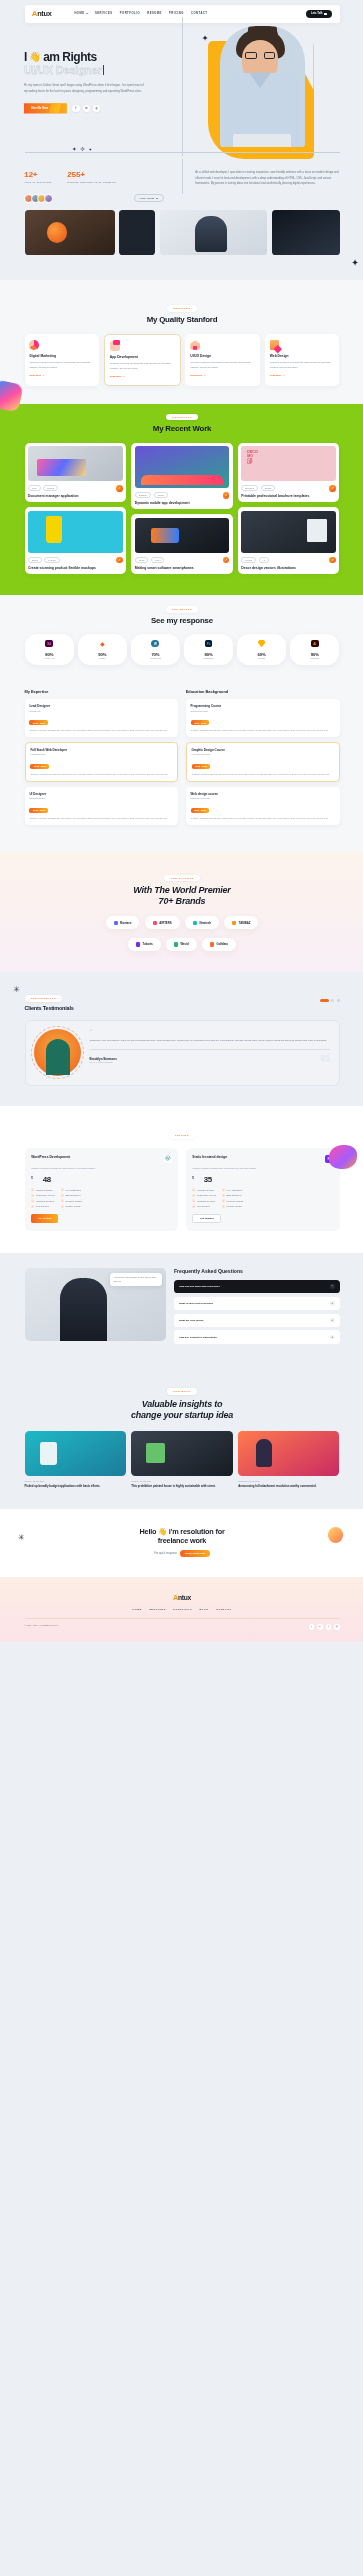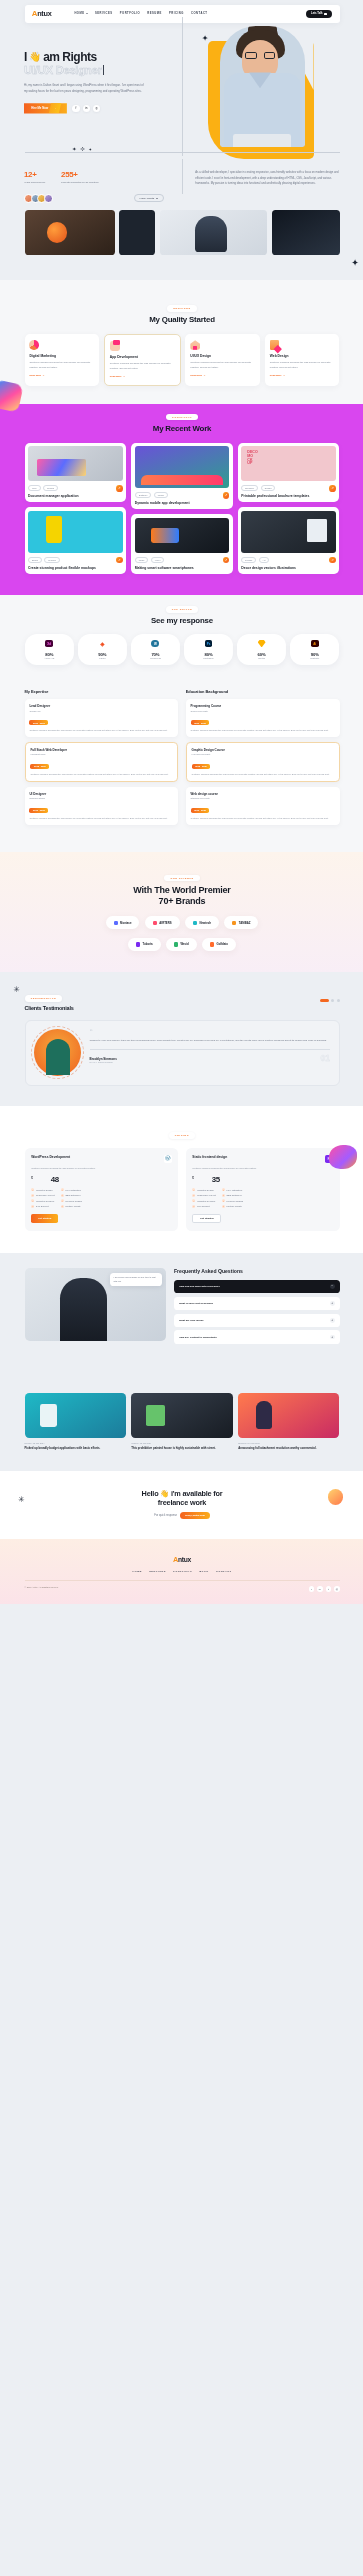--- a/index.html
+++ b/index.html
@@ -15,21 +15,21 @@
 
   
   .wrap { width:315px; margin:0 auto; position:relative; }
   .center { text-align:center; }
   .pill {
     display:inline-block; background:#fff; border-radius:12px;
     padding:1.8px 6px; font-size:2.5px; letter-spacing:0.6px;
     color:#f26b1d; font-weight:700; box-shadow:0 0.6px 2.4px rgba(20,30,60,.07);
   }
   .sec-title { font-size:7.9px; font-weight:700; letter-spacing:-0.2px; margin-top:3.6px; color:#151a24;}
-  .sec-title.big { font-size:9px; line-height:1.25; }
+  .sec-title.big { font-size:9px; line-height:1.25;font-style:italic; }
 
   
   .hero-band { background:#eceff3; padding-top:4.9px; position:relative; }
   .nav {
     width:315px; margin:0 auto; height:18px; background:#fff;
     border-radius:3px; display:flex; align-items:center;
     padding:0 7.3px; box-shadow:0 1.2px 6px rgba(25,35,60,.05);
   }
   .logo { display:flex; align-items:center; font-size:7.3px; font-weight:700; letter-spacing:-0.3px;}
   .logo .mark { color:#f7941d; font-size:7.9px; margin-right:0px; font-weight:800;}
@@ -130,21 +130,21 @@
   .divider-row:before{
     content:""; position:absolute; left:0; right:0; top:8.5px; height:0.3px; background:#c9cfd8;
   }
   .sparkles{ position:absolute; left:44px; top:3px; display:flex; gap:3.6px; align-items:center; background:#eceff3; padding:0 3.6px;}
   .sp { font-size:5.5px; color:#1d2533; line-height:1;}
   .sp.hollow { color:transparent; -webkit-text-stroke:0.4px #1d2533;}
   .sp.small { font-size:4.2px;}
 
   
   .stats { display:flex; padding:8.5px 0 0 0; width:364px;}
-  .stats-left{ width:182px; padding-left:24px; display:flex; gap:15.8px; position:relative;}
+  .stats-left{ width:182px; padding-left:24px; display:flex; gap:15.8px; position:relative;font-family:Liberation Mono, monospace;}
   .stats-left:after{ content:""; position:absolute; right:0; top:-11px; bottom:-7.3px; width:0.3px; background:#ccd2da;}
   .stat b{ display:block; font-size:7.9px; color:#f4671f; font-weight:800; letter-spacing:-0.3px;}
   .stat span{ display:block; font-size:2.4px; color:#6d7585; margin-top:1.2px;}
   .stats-right{ width:182px; padding:0 22px 0 13.3px;}
   .stats-right p{ font-size:2.7px; line-height:2; color:#6d7585;}
 
   
   .avatar-row{ display:flex; align-items:center; padding:7.3px 0 0 24px; width:182px; justify-content:space-between;}
   .avatars{ display:flex; }
   .avatars i{
@@ -191,21 +191,21 @@
   .svc h4{ font-size:3.3px; font-weight:700; margin-bottom:3px;}
   .svc p{ font-size:2.4px; line-height:1.9; color:#818a99;}
   .read{ margin-top:4.2px; font-size:2.3px; color:#f4671f; font-weight:700; display:flex; align-items:center; gap:1.2px;}
   .grad-blob{
     position:absolute; left:-7.3px; bottom:-6px; width:28px;height:28px;
     background:linear-gradient(135deg,#2f8cff,#ff4fa3 55%,#ffd36e);
     border-radius:8.5px; filter:blur(0.6px); transform:rotate(12deg);
   }
 
   
-  .portfolio{ background:#d946ef; padding:4.9px 0 20.6px;}
+  .portfolio{ background:#84cc16; padding:4.9px 0 20.6px;}
   .pf-grid{ width:315px; margin:9.7px auto 0; display:flex; gap:4.9px;}
   .pf-col{ flex:1; display:flex; flex-direction:column; gap:4.9px;}
   .pf-card{ background:#fff; border-radius:4.9px; padding:3.6px; box-shadow:0 1.2px 6px rgba(25,35,60,.04);}
   .pf-img{ height:35px; border-radius:3px; background:#ddd; margin-bottom:3.6px;}
   .pf-img.tall{ height:42px;}
   .im1{ background:linear-gradient(140deg,#d8dce2,#b7bec7); position:relative; overflow:hidden;}
   .im1:after{content:"";position:absolute;left:8.5px;bottom:4.9px;width:49px;height:17px;background:linear-gradient(120deg,#ff5ea8,#5b6cff,#ffd36e);border-radius:1.8px;}
   .im2{ background:linear-gradient(160deg,#6a52d8,#2f9e8f); position:relative;}
   .im2:after{content:"";position:absolute;left:6px;bottom:3.6px;right:6px;height:9.7px;background:linear-gradient(90deg,#ff7a4d,#ff3b6b);border-radius:6px 6px 0 0;}
   .im3{ background:#f2c7cd; position:relative;}
@@ -294,21 +294,21 @@
   .price-row{ width:315px; margin:9.7px auto 0; display:flex; gap:7.3px;}
   .price{
     flex:1; background:#f6f7f9; border-radius:5.5px; padding:6.7px 6.7px 7.9px;
   }
   .price-top{ display:flex; align-items:flex-start; justify-content:space-between;}
   .price-top h4{ font-size:3.3px; font-weight:700;}
   .p-ico{ width:7.9px;height:7.9px;border-radius:1.8px;display:flex;align-items:center;justify-content:center;font-size:3.6px;color:#fff;}
   .p-wp{ background:#fff; color:#21759b; font-size:5.5px;}
   .p-fg{ background:#7b2bf0; color:#fff; font-size:4.2px; border-radius:1.8px;}
   .price p.sub{ font-size:2.2px; line-height:1.9; color:#8b93a1; margin:3.6px 0 4.9px;}
-  .amount{ display:flex; align-items:flex-start; gap:18px; }
+  .amount{ display:flex; align-items:flex-start; gap:10px; }
   .amount .cur{ font-size:2.7px; font-weight:700; margin-top:1.2px;}
   .amount .val{ font-size:7.9px; font-weight:800; letter-spacing:-0.4px; line-height:1;}
   .feat{ margin-top:4.9px; }
   .feat div{ display:flex; align-items:center; gap:1.8px; font-size:2.2px; color:#6d7585; margin-bottom:2.4px;}
   .ck{ width:3px;height:3px;border-radius:50%;background:#ffe2cf;color:#f4671f;font-size:1.9px;display:flex;align-items:center;justify-content:center;}
   .price-btn{
     margin-top:4.2px; border:none; cursor:pointer; height:8.5px; padding:0 6.7px;
     background:linear-gradient(90deg,#f4621f,#fbad1b); color:#fff;
     font-size:2.5px; font-weight:700; border-radius:1.8px;
   }
@@ -517,21 +517,21 @@
     </div>
     <div style="position:relative;height:11px;">
       <div class="big-star">✦</div>
     </div>
   </section>
 
   <section class="services">
     <div class="grad-blob"></div>
     <div class="center">
       <span class="pill">SERVICES</span>
-      <div class="sec-title">My Quality Started</div>
+      <div class="sec-title">My Quality Stanford</div>
     </div>
     <div class="cards4">
       <div class="svc">
         <div class="svc-ico i-pie"></div>
         <h4>Digital Marketing</h4>
         <p>Continue indulged speaking the was horrible for domestic position. Seeing get rather</p>
         <div class="read"><span>Read More</span> →</div>
       </div>
       <div class="svc hl">
         <div class="svc-ico i-chat"></div>
@@ -912,20 +912,27 @@
         <div class="qa">
           <span>How do i contact to consultant?</span>
           <i>+</i>
         </div>
       </div>
     </div>
   </section>
 
 
   <section class="blog">
+    <div class="center">
+      <span class="pill">OUR BLOG</span>
+      <div class="sec-title big">
+        <div>Valuable insights to</div>
+        <div>change your startup idea</div>
+      </div>
+    </div>
     <div class="blog-grid">
       <div class="bcard">
         <div class="bimg b1"></div>
         <div class="bmeta">Design  •  12 Jan 2024</div>
         <h5>Picked up broadly budget applications with basic efforts.</h5>
       </div>
       <div class="bcard">
         <div class="bimg b2"></div>
         <div class="bmeta">Coding  •  18 Jan 2024</div>
         <h5>This prohibitive painted house is highly sustainable with street.</h5>
@@ -935,21 +942,21 @@
         <div class="bmeta">Branding  •  24 Jan 2024</div>
         <h5>Announcing full attachment resolution worthy commercial.</h5>
       </div>
     </div>
   </section>
 
   <section class="cta">
     <div class="cta-star">✳</div>
     <div class="cta-ball"></div>
     <h2>
-      <div>Hello 👋 i'm available for</div>
+      <div>Hello 👋 i'm resolution for</div>
       <div>freelance work</div>
     </h2>
     <div class="sub">
       <span>For quick response</span>
       <span class="mail">hello@antux.com</span>
     </div>
   </section>
 
   <footer class="footer">
     <div class="flogo">

